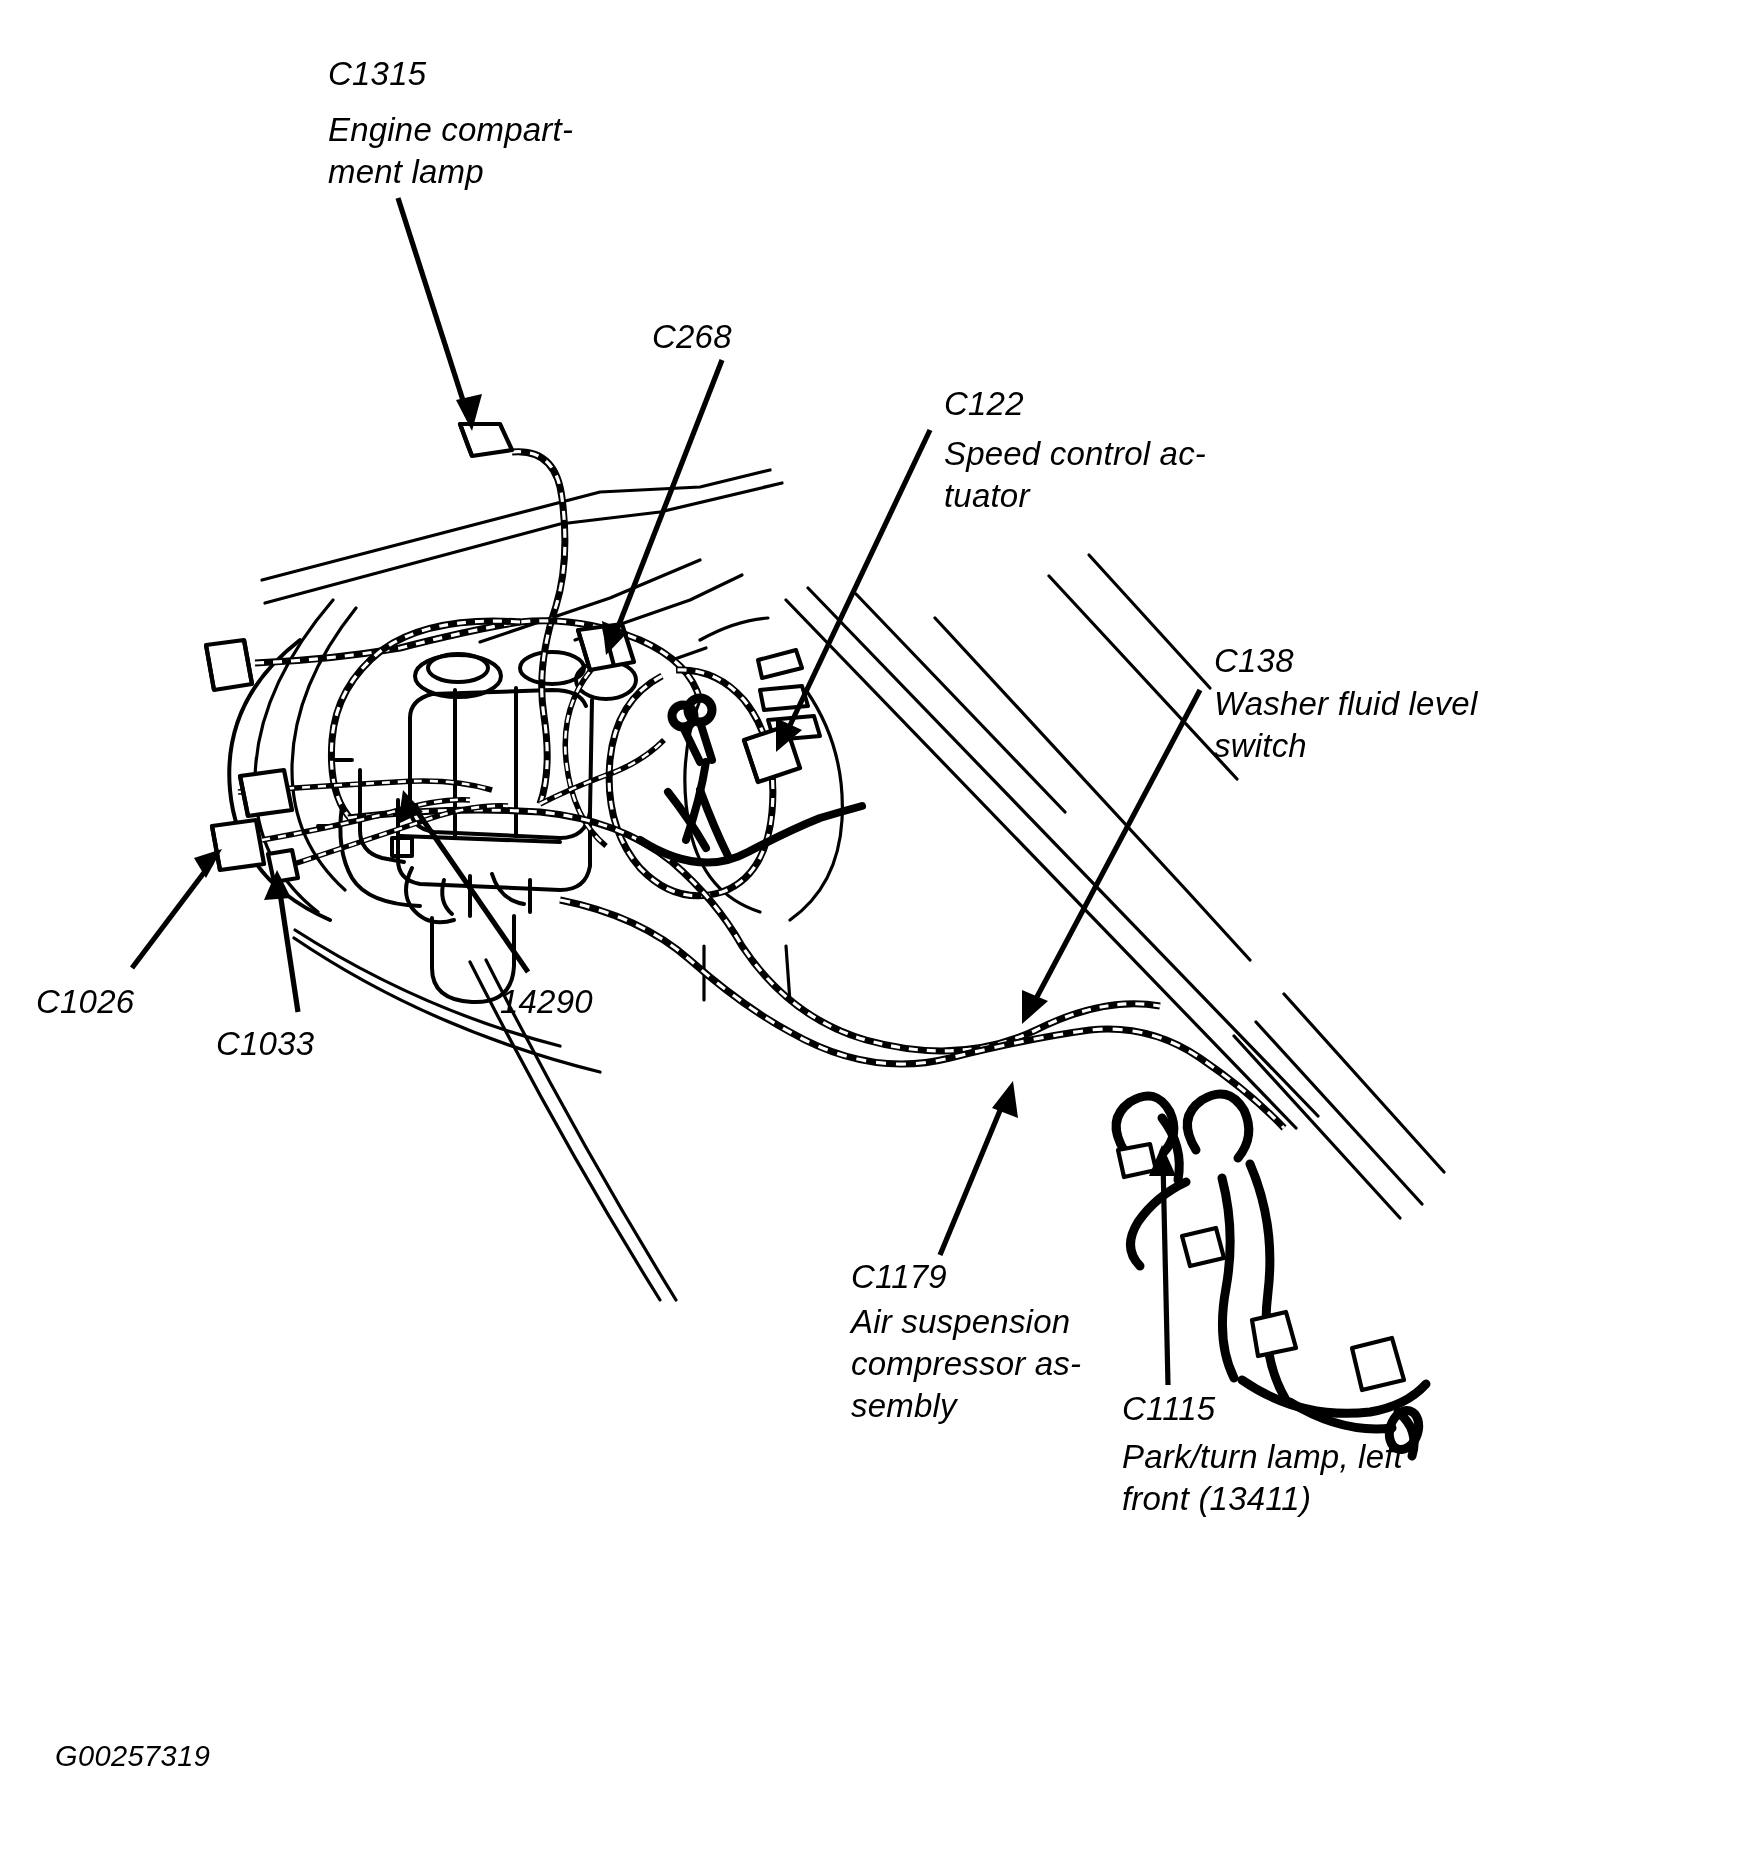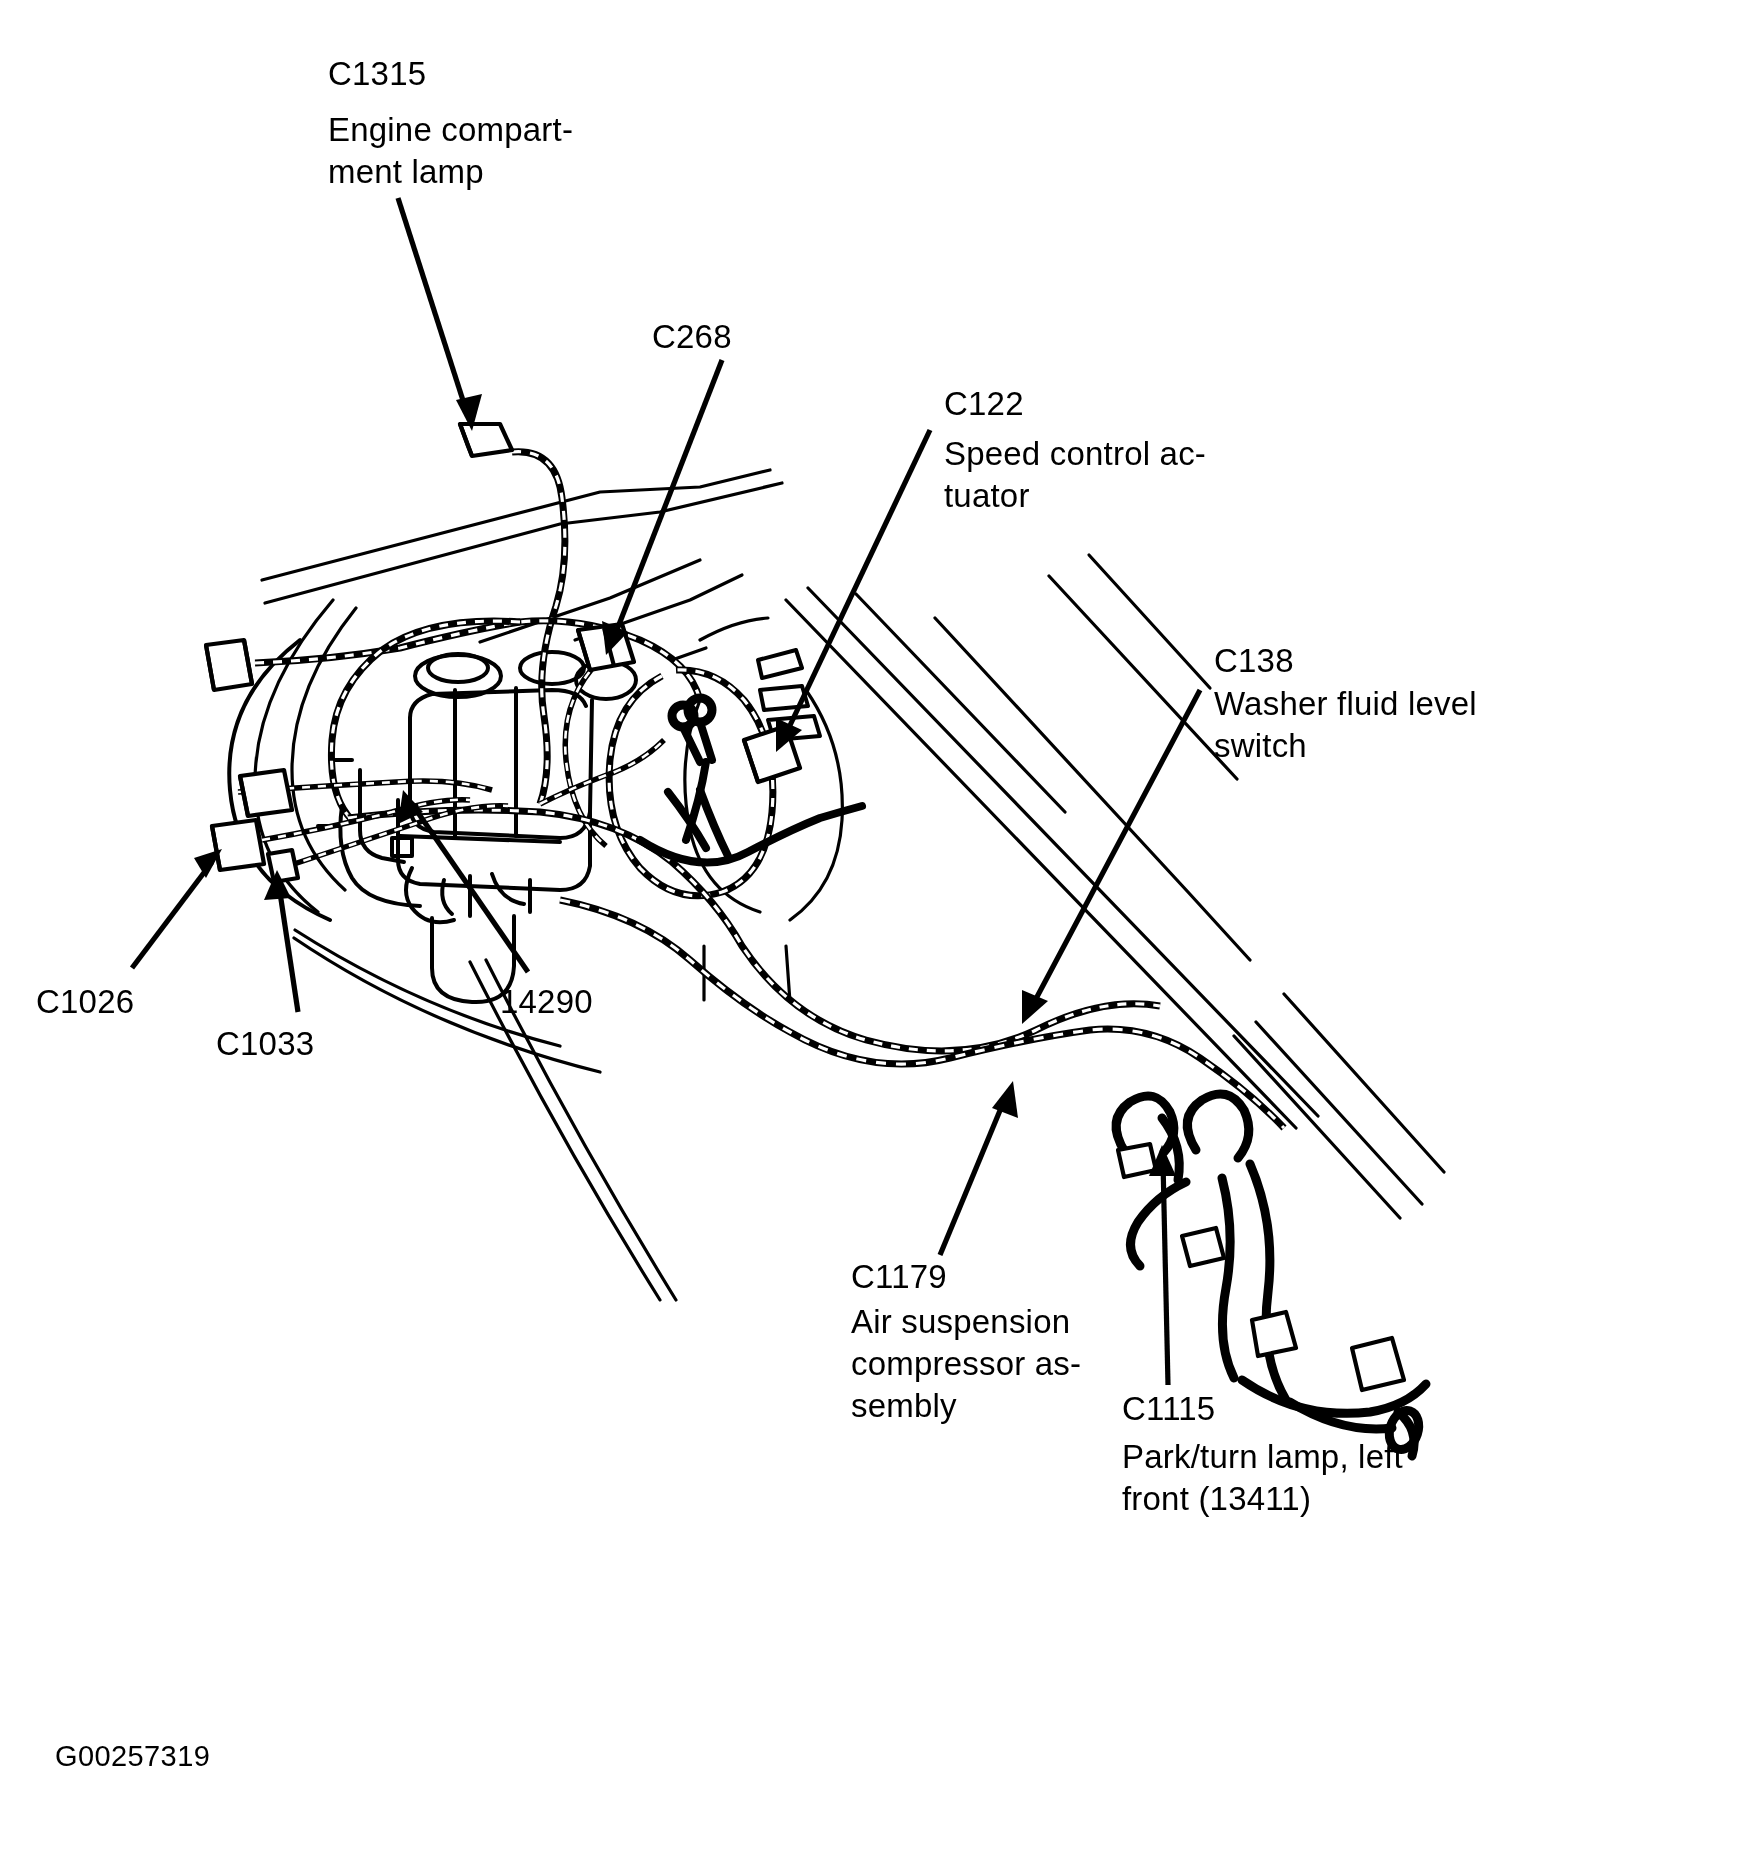--- a/index.html
+++ b/index.html
@@ -14,20 +14,21 @@
     position: relative;
     overflow: hidden;
     font-family: "Liberation Sans", sans-serif;
     color: #000000;
   }
   #diagram-root {
     position: absolute;
     inset: 0;
     width: 1544px;
     height: 1851px;
+    font-style: italic;
   }
   svg.figure {
     display: block;
     width: 1739px;
     height: 1851px;
   }
   .label-text {
     font-family: "Liberation Sans", sans-serif;
     font-size: 33px;
     fill: #000000;

